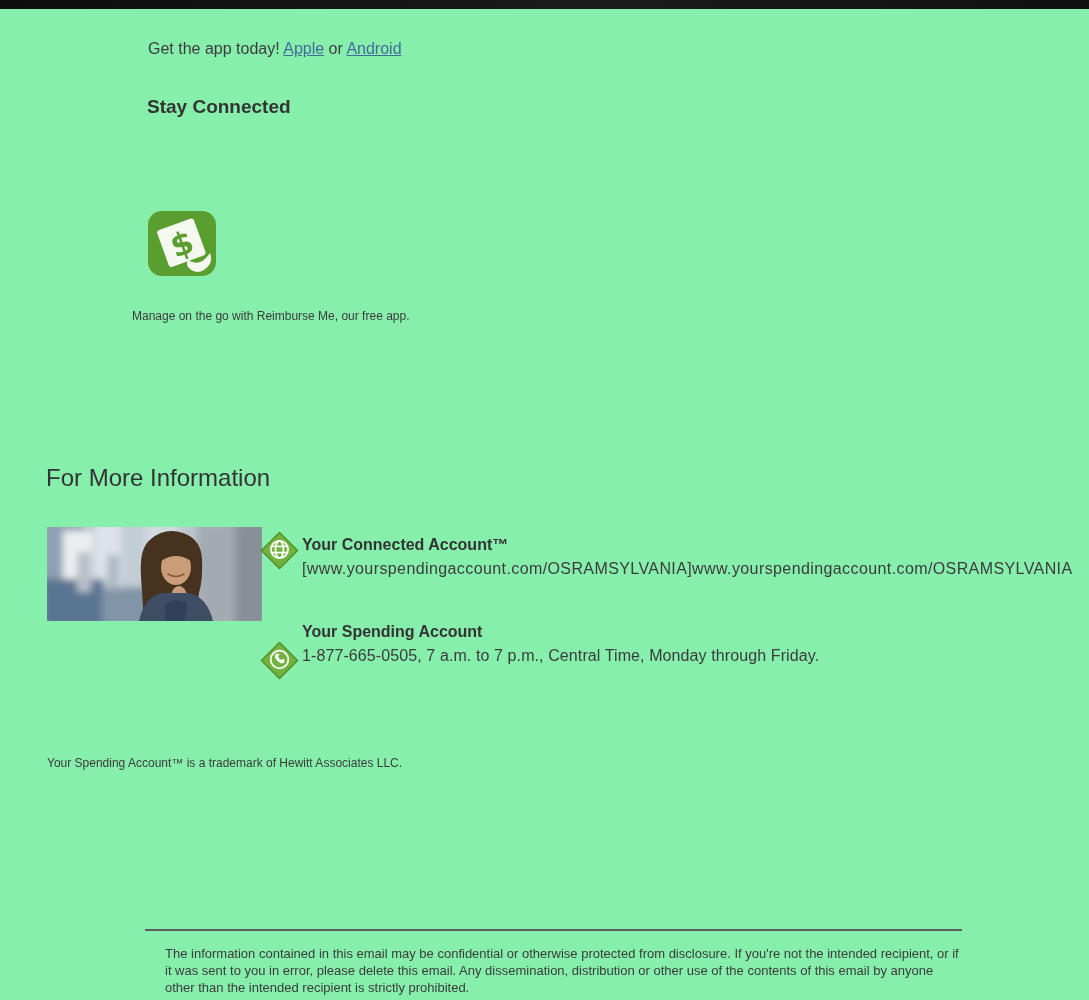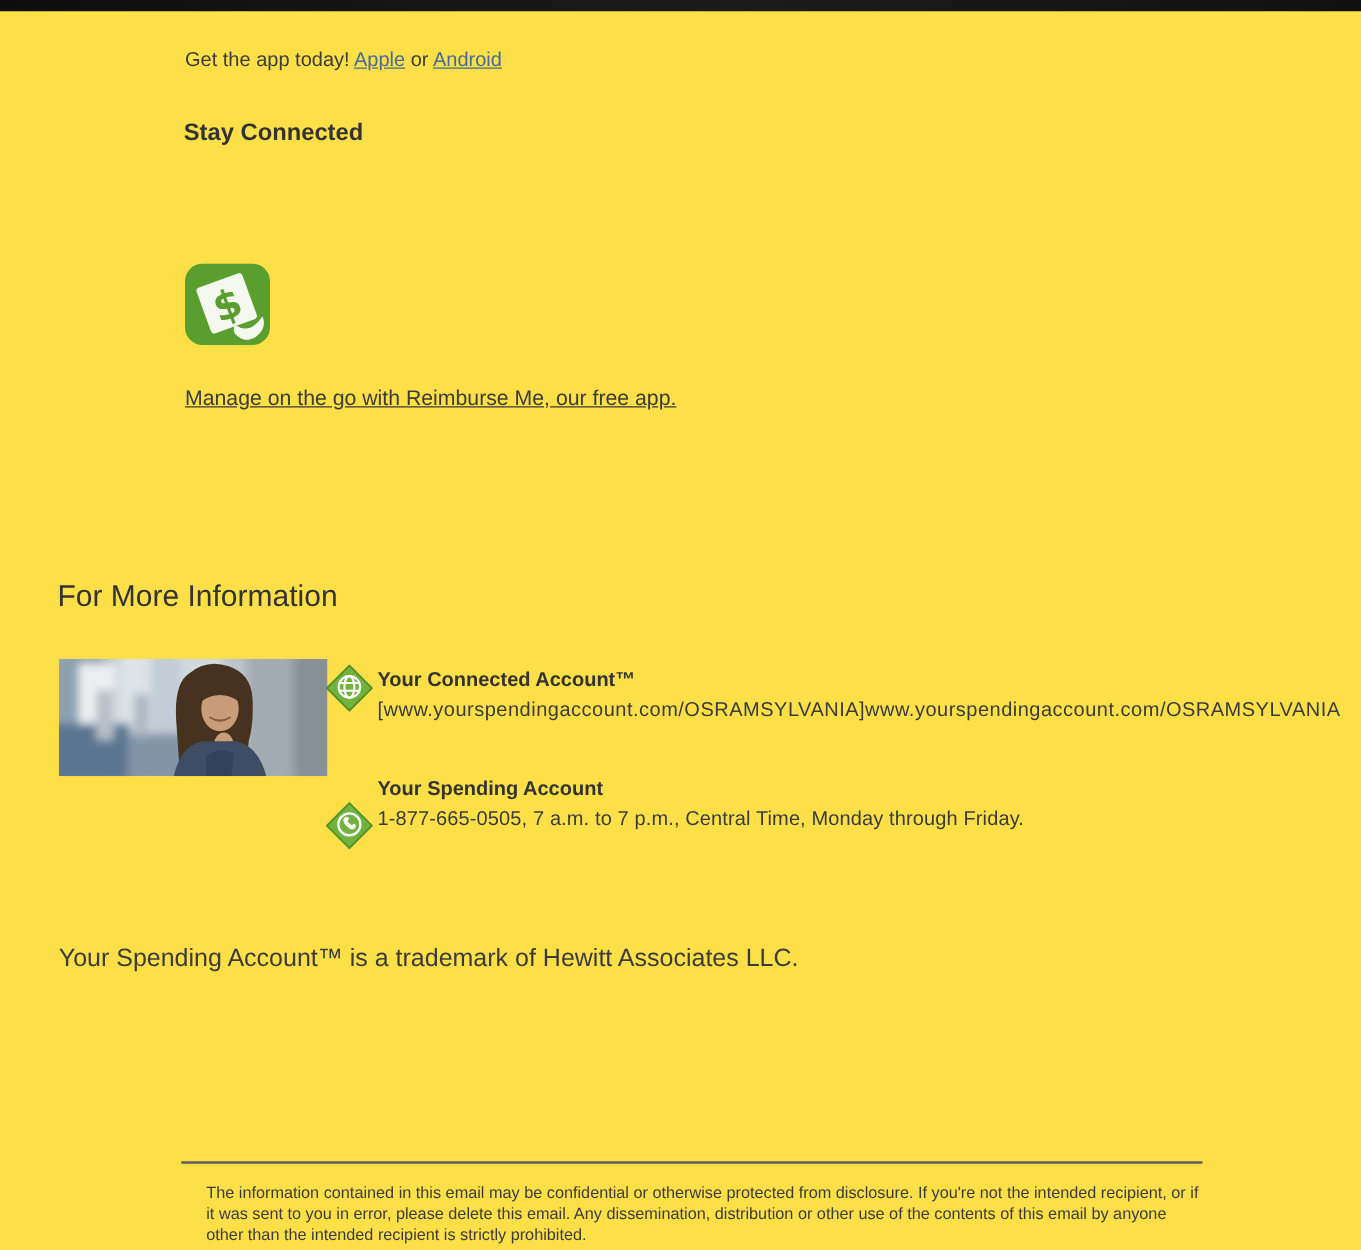--- a/index.html
+++ b/index.html
@@ -5,21 +5,21 @@
   * { margin: 0; padding: 0; box-sizing: border-box; }
   html, body { background: #ffffff; }
   body {
     font-family: "Liberation Sans", "DejaVu Sans", sans-serif;
     color: #3b3b3b;
   }
   .page {
     position: relative;
     width: 1089px;
     height: 1000px;
-    background: #fde047;
+    background: #86efac;
     overflow: hidden;
   }
   .top-scan-bar {
     position: absolute;
     left: 0; top: 0;
     width: 1089px; height: 9px;
     background: linear-gradient(90deg, #0d0d0d 0%, #1b1b1b 55%, #101010 100%);
   }
   .promo-line {
     position: absolute;
@@ -48,25 +48,24 @@
     line-height: 23px;
     color: #3b3b3b;
   }
   .app-icon {
     position: absolute;
     left: 147px; top: 210px;
     width: 70px; height: 67px;
   }
   .app-caption {
     position: absolute;
-    left: 148px; top: 309px;
-    font-size: 17px;
-    color: #3b3b3b;
-    white-space: nowrap;
-    text-decoration: underline;
+    left: 132px; top: 309px;
+    font-size: 12px;
+    color: #3b3b3b;
+    white-space: nowrap;
   }
   .h-more {
     position: absolute;
     left: 46px; top: 464px;
     font-size: 24px;
     font-weight: normal;
     color: #333333;
   }
   .photo {
     position: absolute;
@@ -87,21 +86,21 @@
   .info-detail {
     margin-top: 6px;
     font-size: 16px;
     letter-spacing: 0.4px;
     color: #3b3b3b;
     white-space: nowrap;
   }
   .trademark-line {
     position: absolute;
     left: 47px; top: 756px;
-    font-size: 20px;
+    font-size: 12px;
     color: #3b3b3b;
     white-space: nowrap;
   }
   .noreply-line {
     position: absolute;
     left: 148px; top: 859px;
     font-size: 15px;
     color: #3b3b3b;
     white-space: nowrap;
   }

